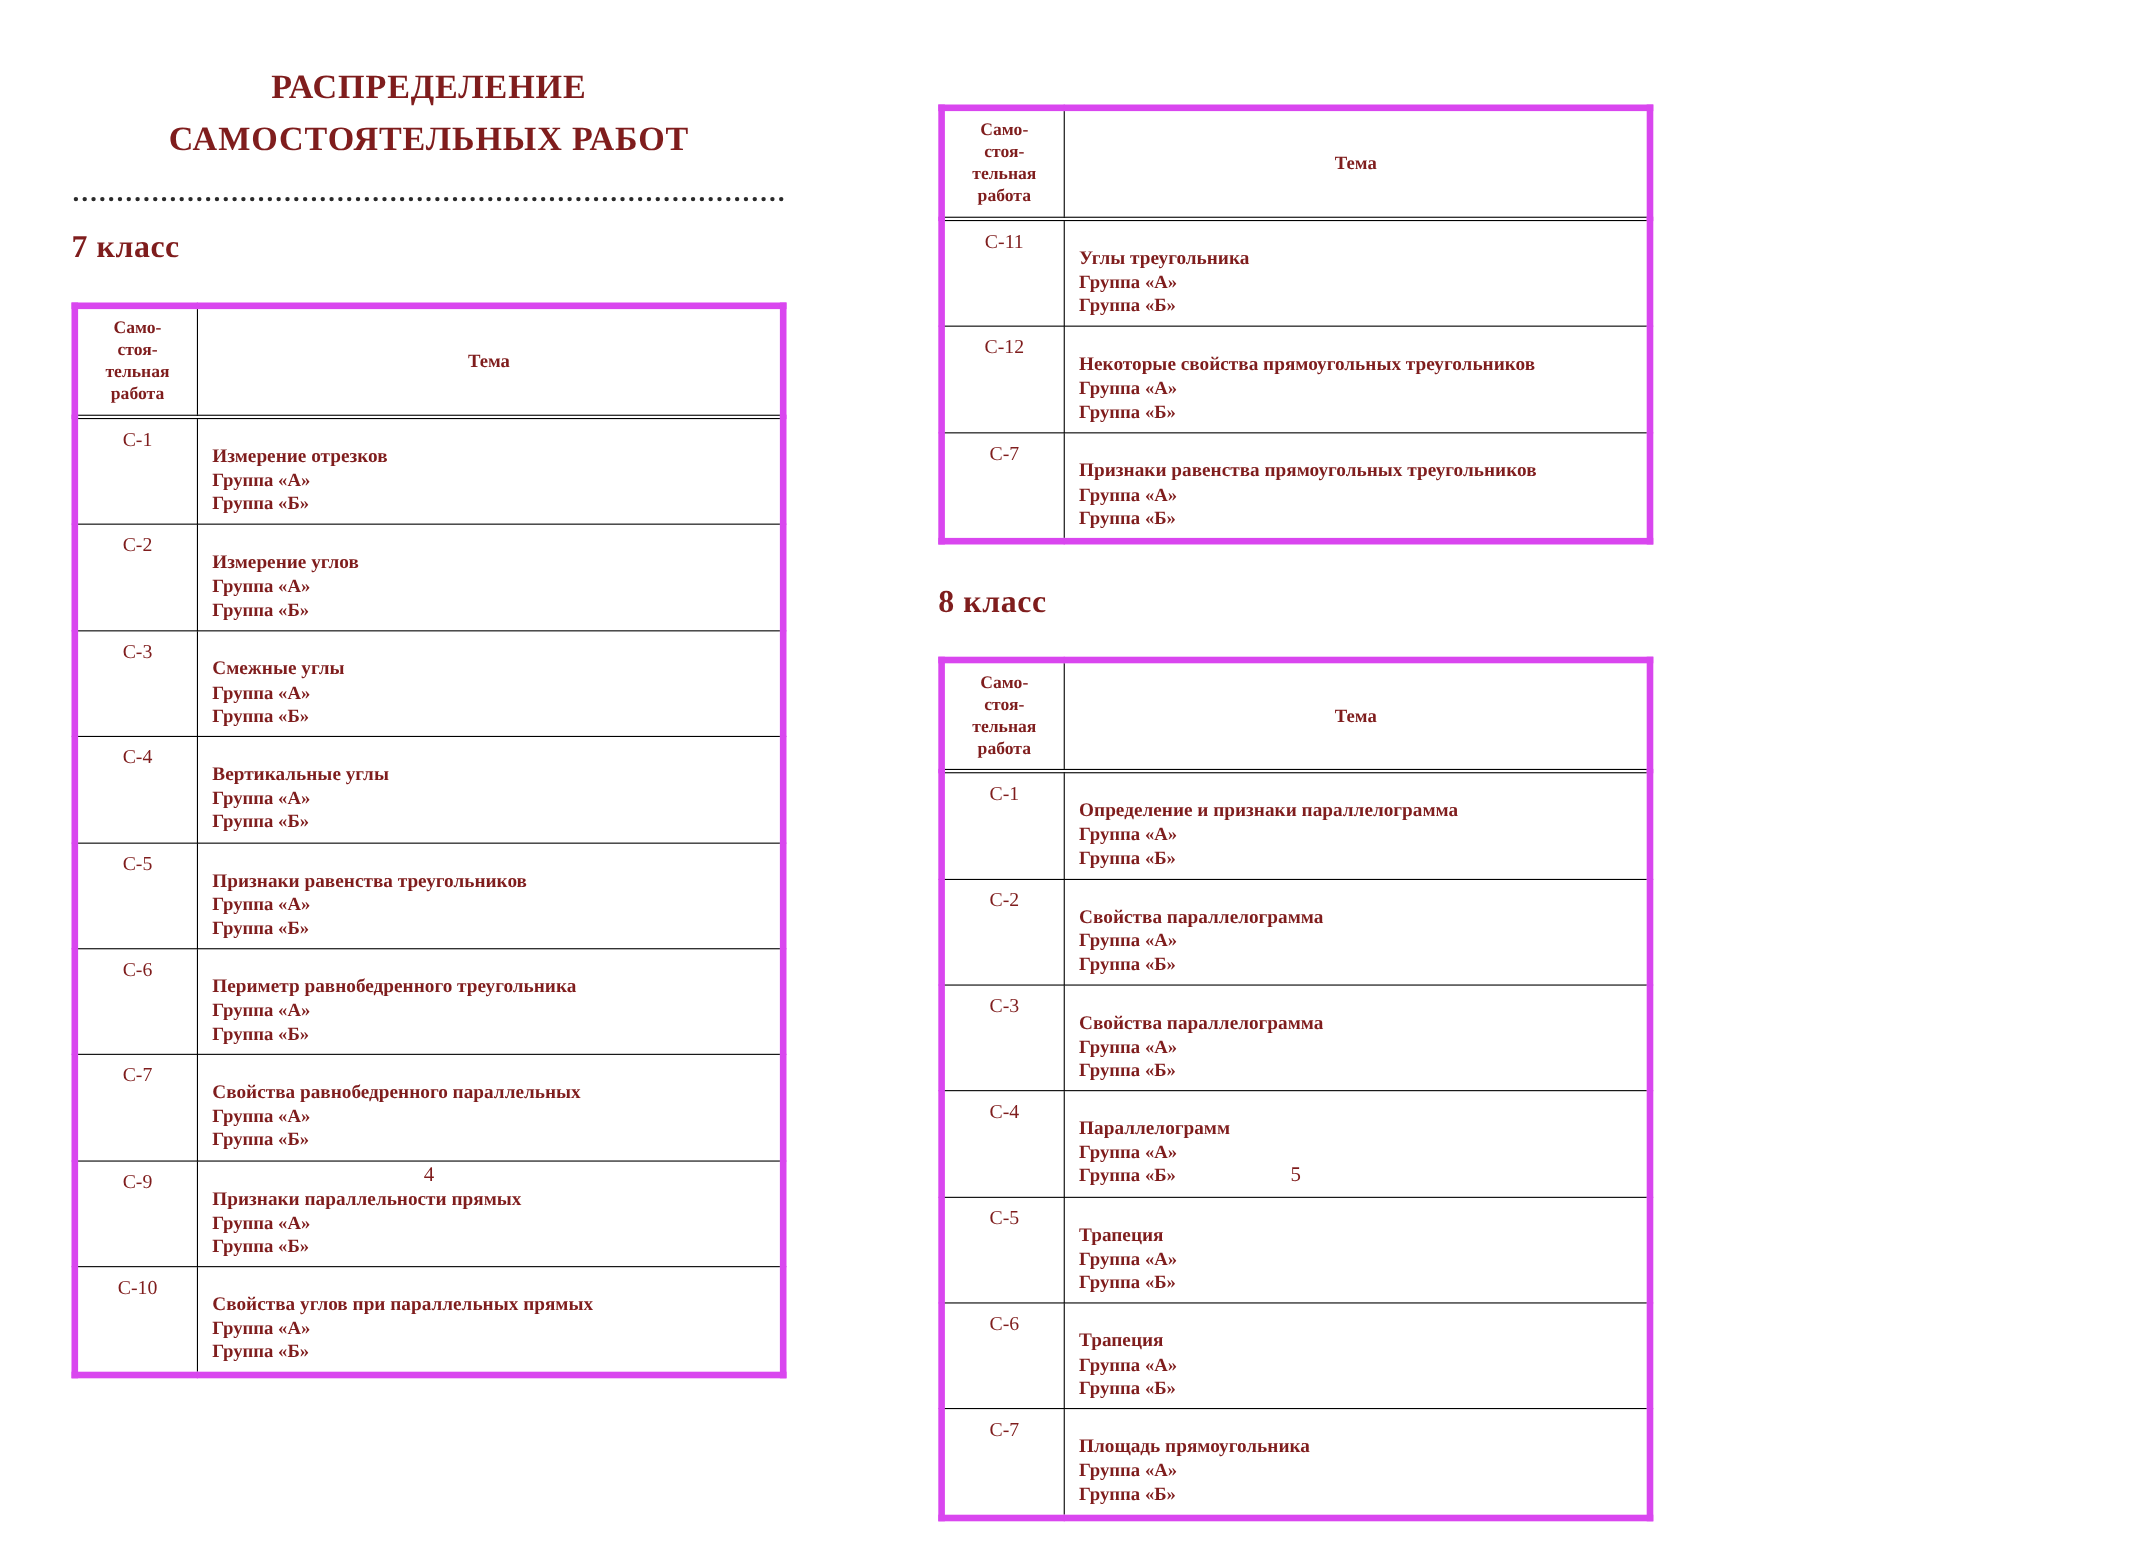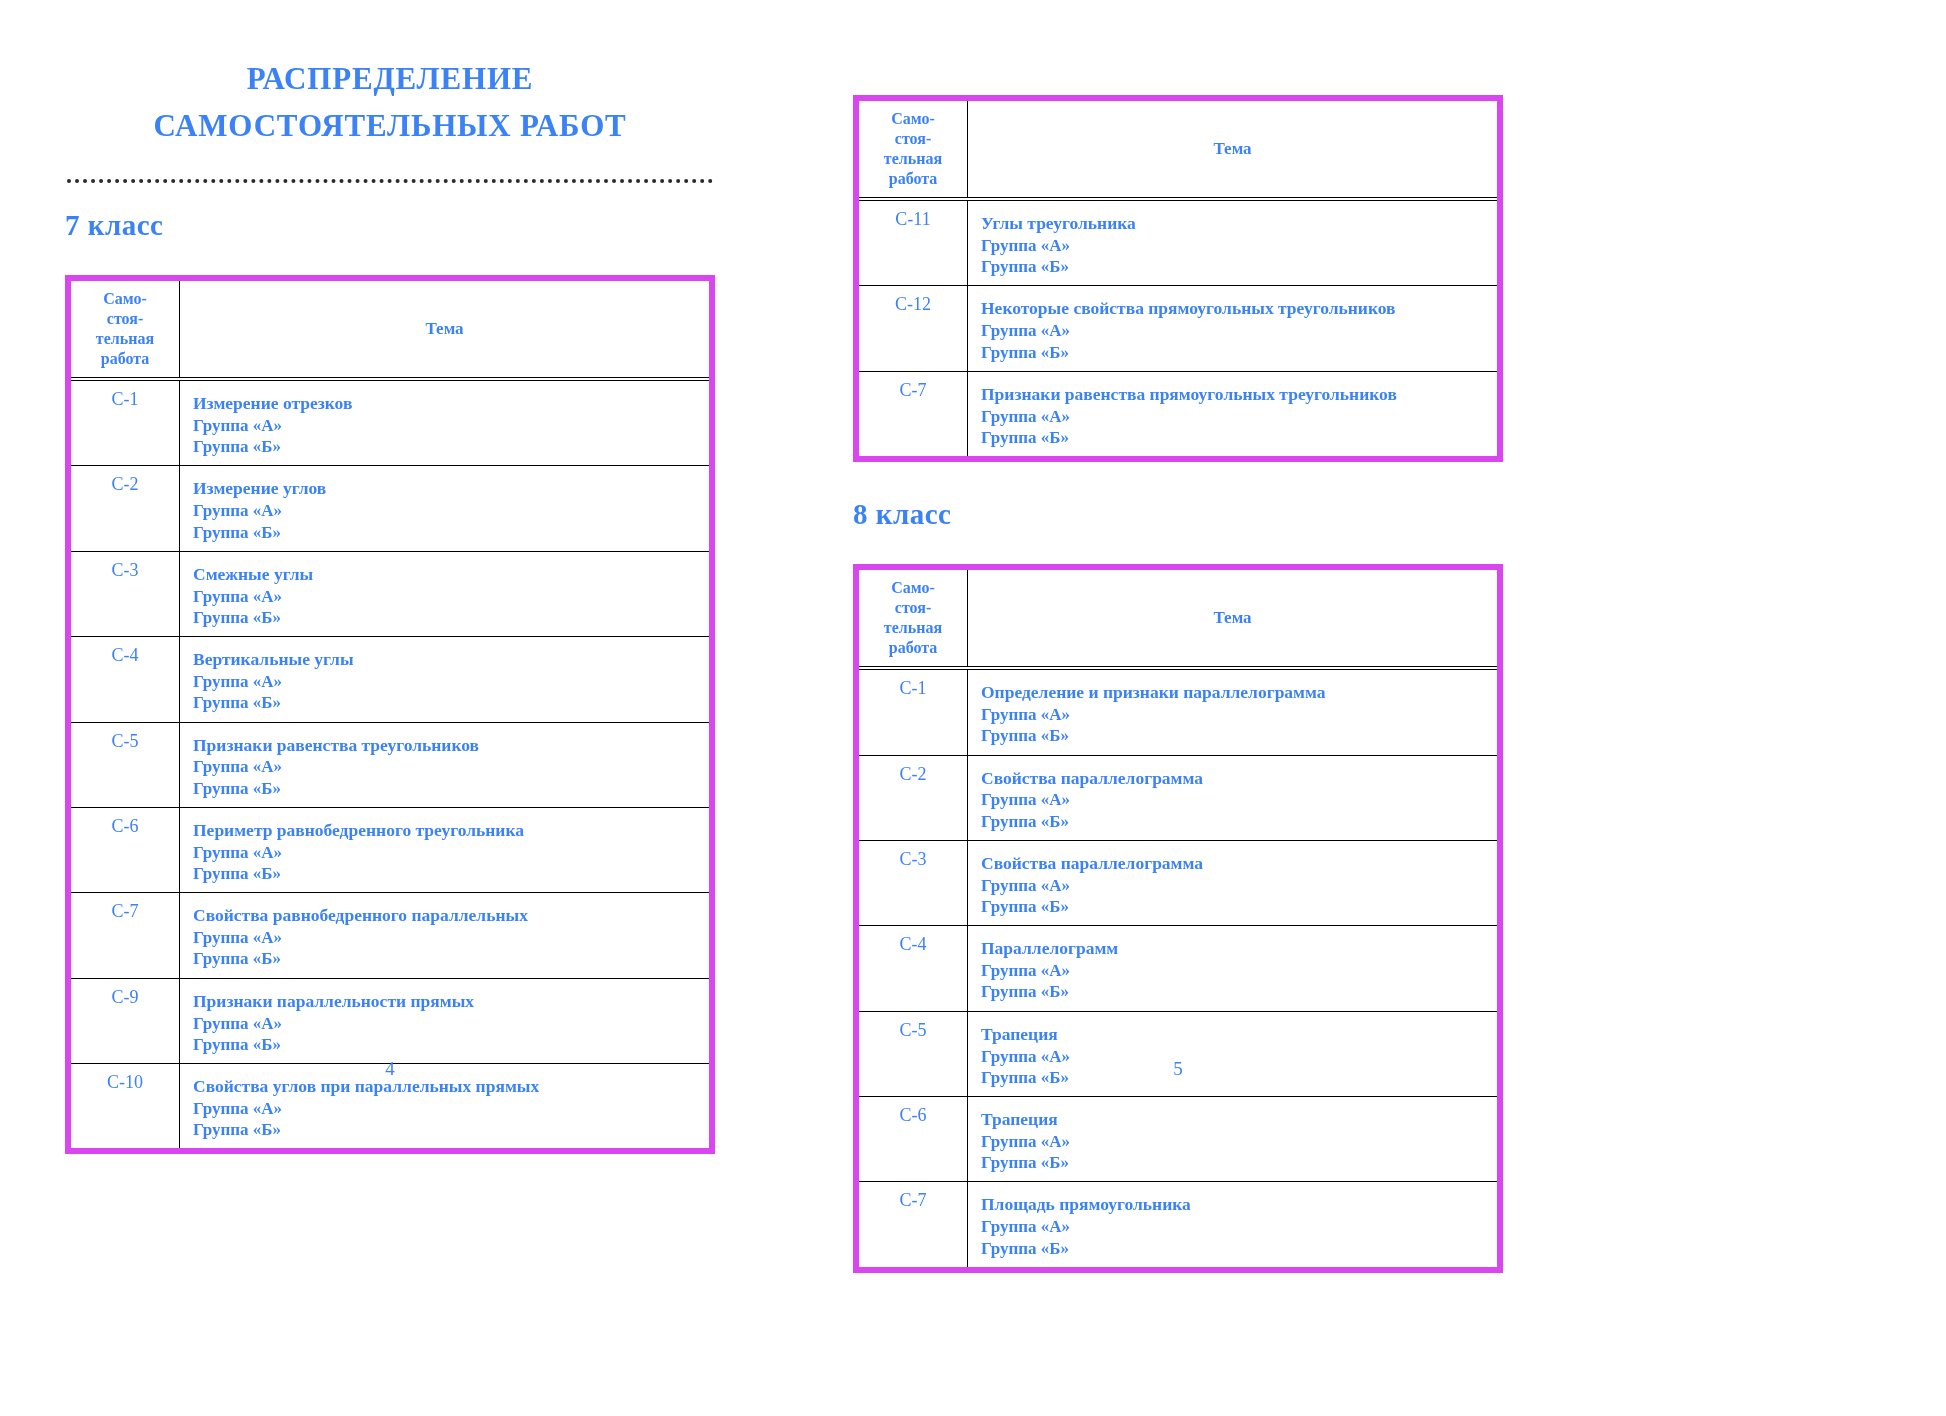--- a/index.html
+++ b/index.html
@@ -6,21 +6,21 @@
     margin: 0;
     padding: 0;
     background: #ffffff;
   }
   .spread {
     position: relative;
     width: 1946px;
     height: 1416px;
     background: #ffffff;
     font-family: "Liberation Serif", "DejaVu Serif", serif;
-    color: #3b82f6;
+    color: #7f1d1d;
     overflow: hidden;
   }
   .col {
     position: absolute;
   }
   .col-left  { left: 65px;  top: 56px;  width: 650px; }
   .col-right { left: 853px; top: 62px;  width: 650px; }
 
   .doc-title {
     margin: 0 0 30px 0;
@@ -77,21 +77,21 @@
   }
   td.cell-id {
     width: 100px;
     padding: 8px 4px 4px 4px;
     font-size: 18px;
     text-align: center;
     vertical-align: top;
     border-radius: 10px;
   }
   td.cell-topic {
-    padding: 12px 10px 8px 13px;
+    padding: 23px 10px 8px 13px;
     vertical-align: top;
   }
   .topic {
     font-size: 17.5px;
     font-weight: bold;
     line-height: 1.25;
   }
   .group {
     font-size: 17px;
     font-weight: bold;

